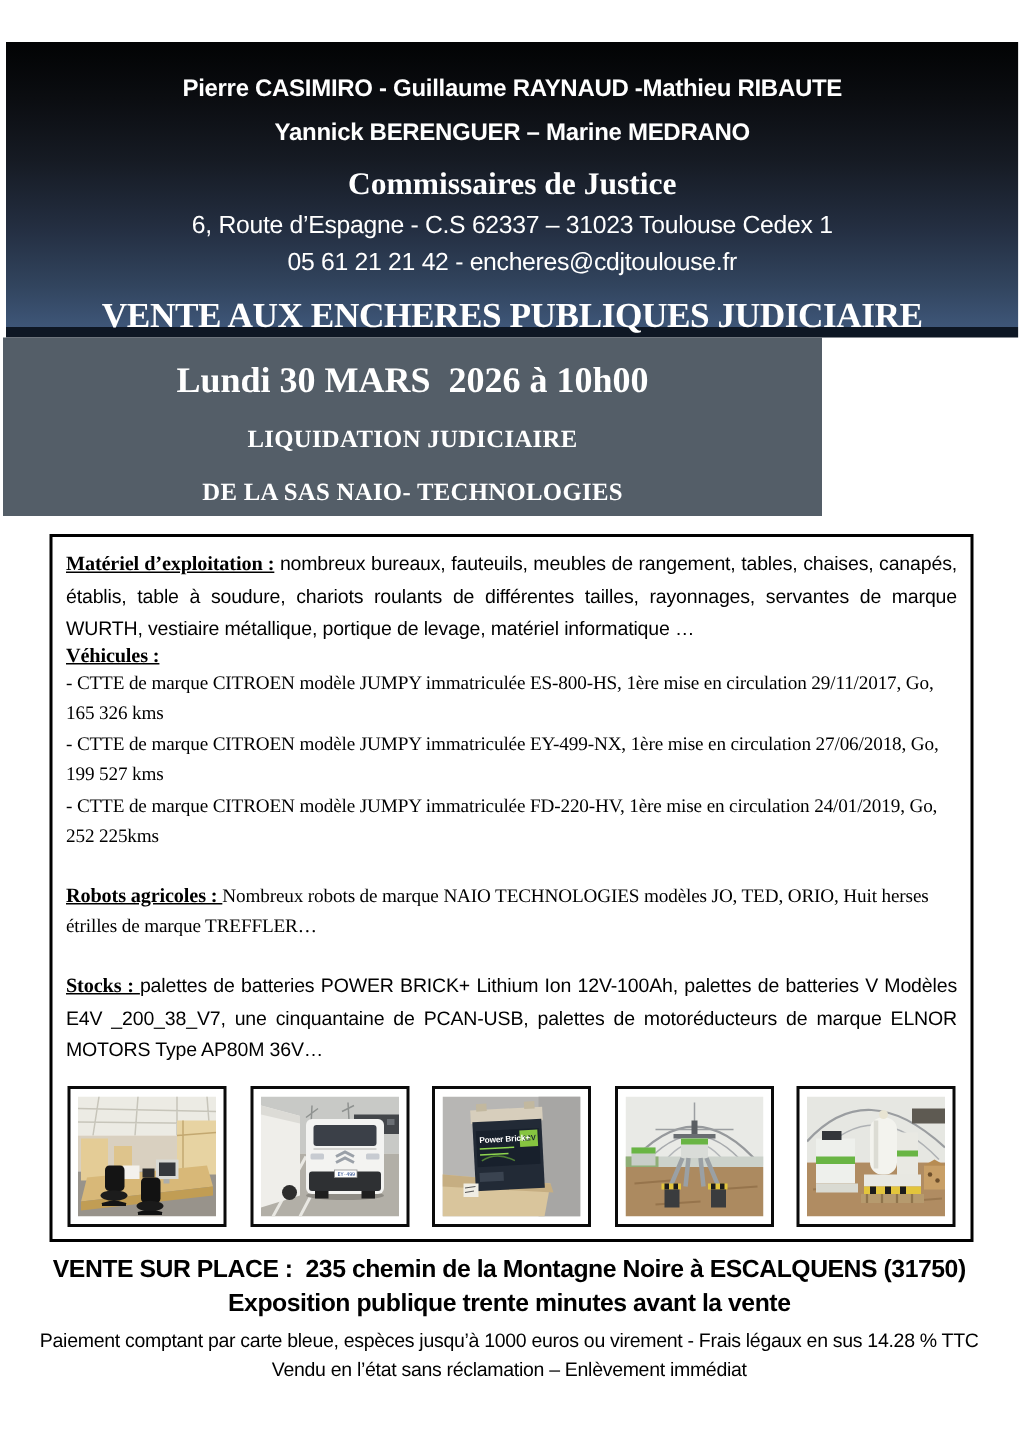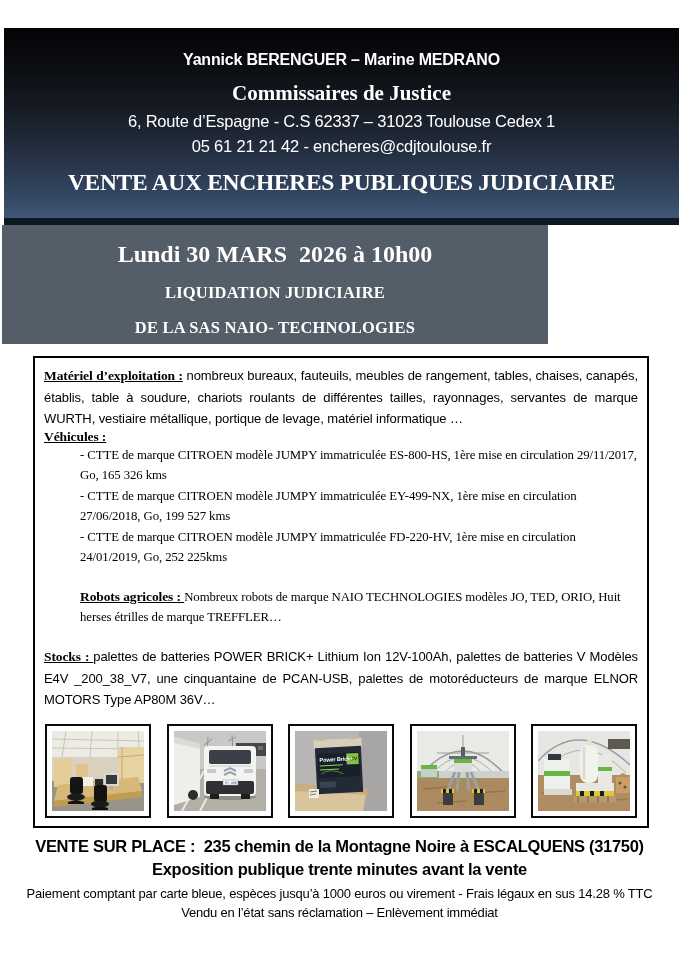--- a/index.html
+++ b/index.html
@@ -32,21 +32,21 @@
   .lotbox {
     margin:12px 0 0 33px; width:616px; min-height:438px;
     border:2px solid #000; padding:7px 9px 6px 9px;
     font-size:13px; letter-spacing:-0.1px;
   }
   .lotbox .h {
     font-family:"Liberation Serif", serif; font-weight:bold;
     text-decoration:underline; font-size:13.5px;text-align:center;
   }
   .para-just { text-align:justify; line-height:1.62; }
-  .serif-t   { font-family:"Liberation Serif", serif; font-size:12.8px; line-height:1.6;margin-left:36px; }
+  .serif-t   { font-family:"Liberation Serif", serif; font-size:12.8px; line-height:1.6; }
   .vehicle-note { font-weight:bold; }
   .spacer { height:18px; }
   
   .photos {
     display:flex; justify-content:space-between; align-items:flex-start;
     margin:14px 1px 2px 1px;
   }
   .photo-frame { border:2px solid #0a0a0a; background:#fff; padding:5px; }
   .photo-frame svg { display:block; }
   
@@ -54,20 +54,21 @@
   .footer .place { font-size:16.5px; font-weight:bold; letter-spacing:-0.3px; white-space:pre-wrap; }
   .footer .expo  { font-size:16.5px; font-weight:bold; letter-spacing:-0.3px; margin-top:4px; }
   .footer .terms { font-size:13px; letter-spacing:-0.2px; margin-top:6px; line-height:1.45; }
 </style>
 </head>
 <body>
 
 <div class="page">
 
   <div class="band1">
+    <div class="names">Pierre CASIMIRO - Guillaume RAYNAUD -Mathieu RIBAUTE</div>
     <div class="names">Yannick BERENGUER – Marine MEDRANO</div>
     <div class="role">Commissaires de Justice</div>
     <div class="addr">6, Route d’Espagne - C.S 62337 – 31023 Toulouse Cedex 1</div>
     <div class="addr">05 61 21 21 42 - encheres@cdjtoulouse.fr</div>
     <div class="banner">VENTE AUX ENCHERES PUBLIQUES JUDICIAIRE</div>
   </div>
 
   <div class="band2">
     <div class="when pre">Lundi 30 MARS  2026 à 10h00</div>
     <div class="sub">LIQUIDATION JUDICIAIRE</div>

